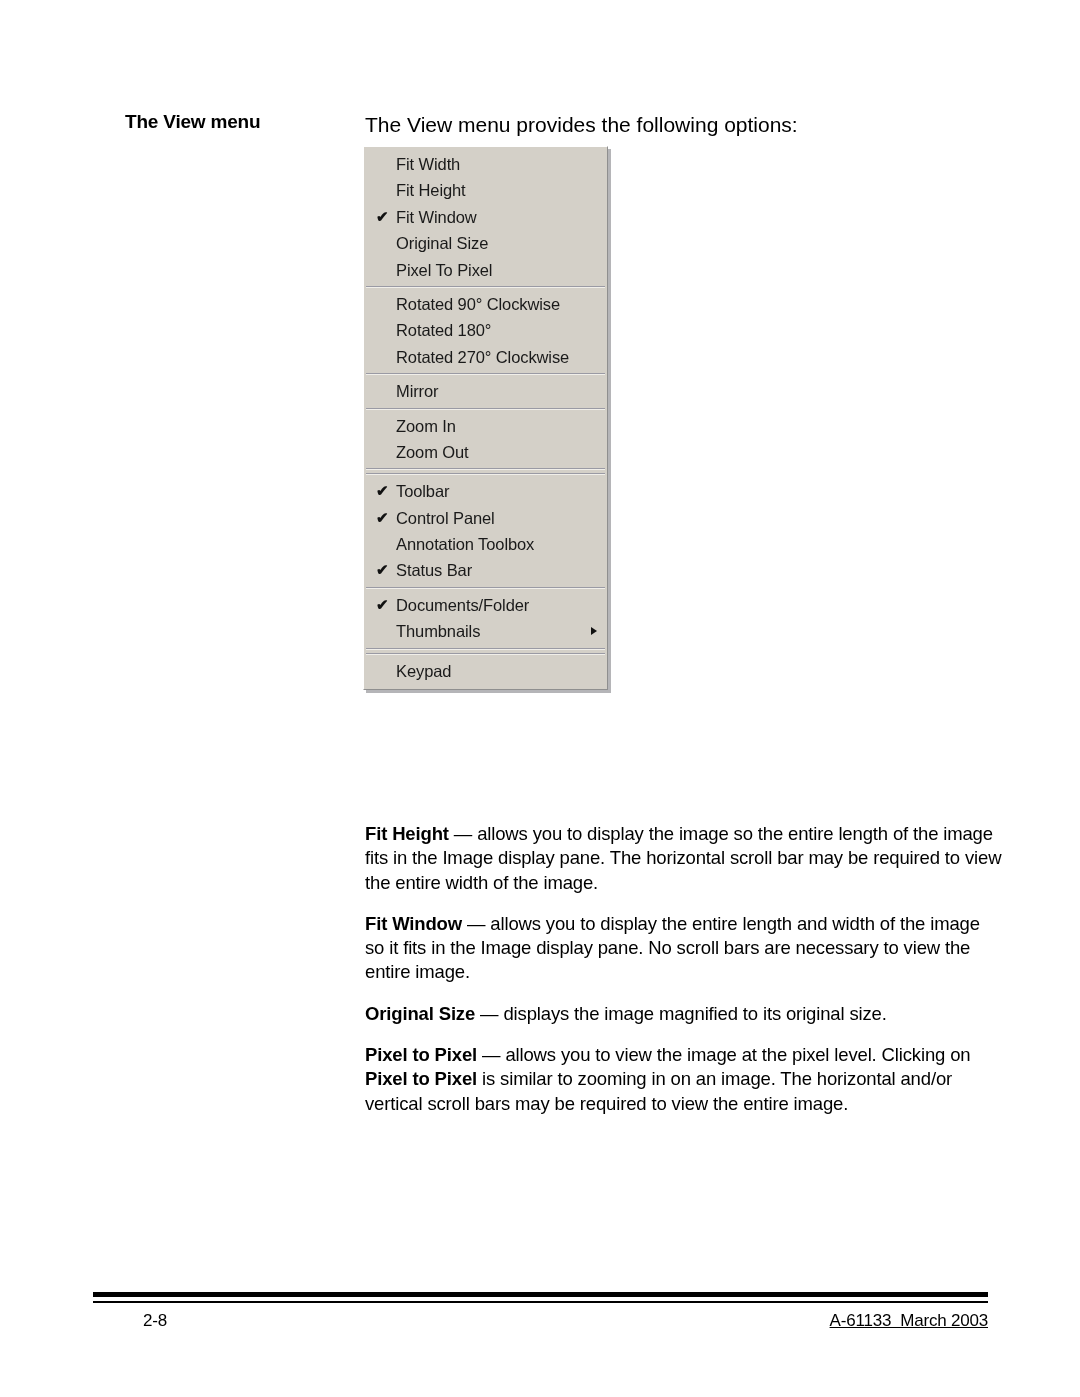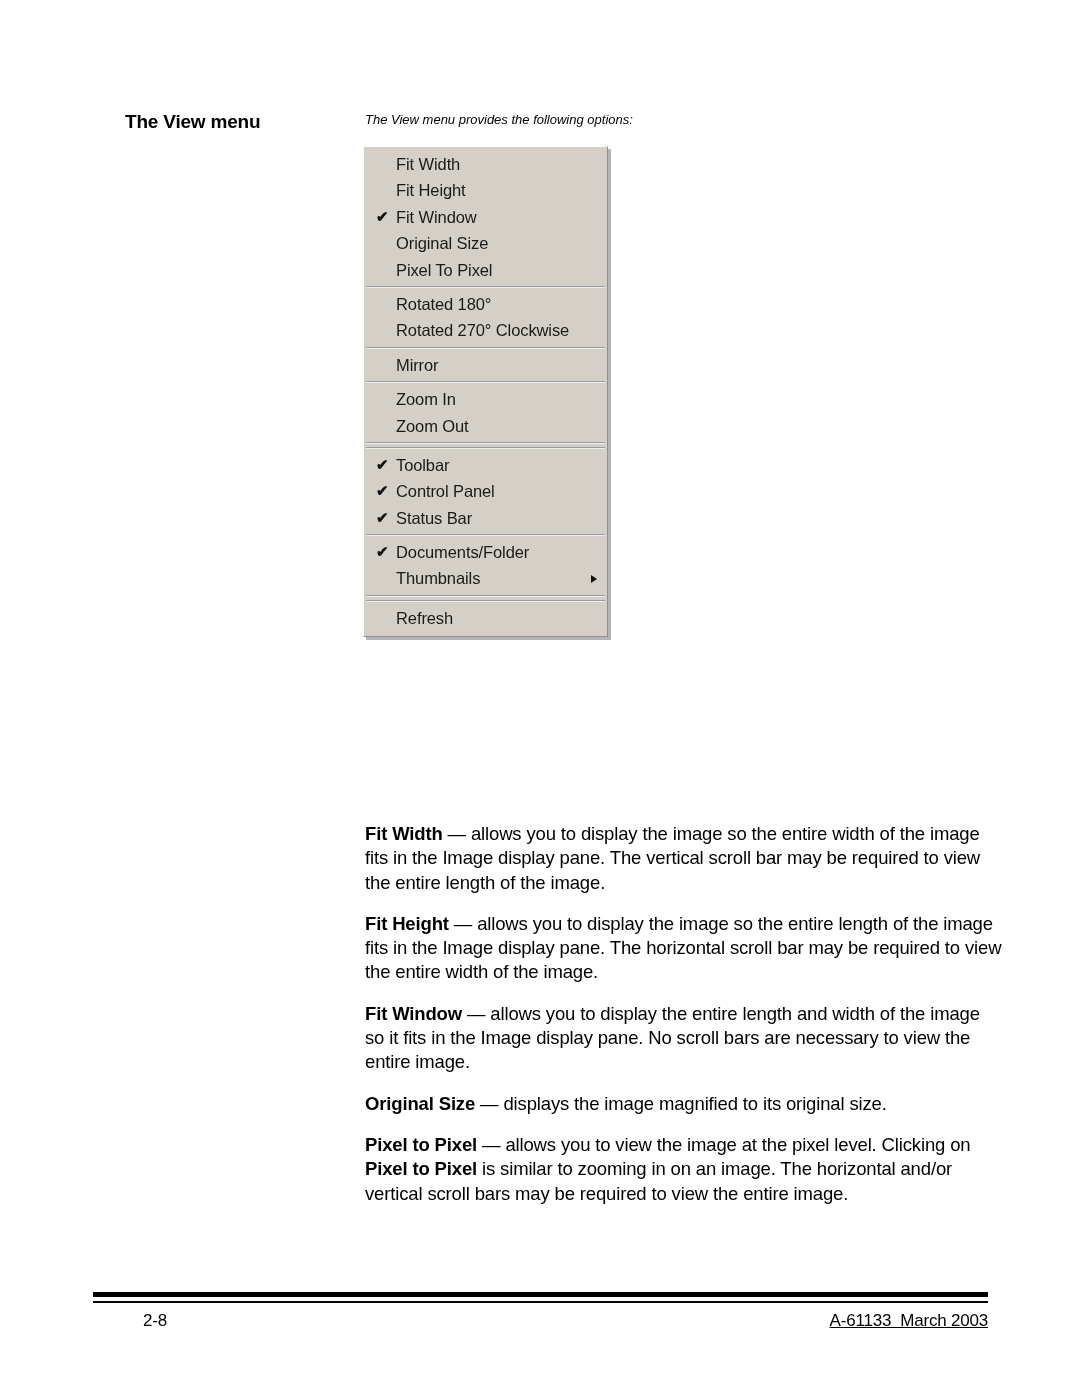--- a/index.html
+++ b/index.html
@@ -32,23 +32,22 @@
     letter-spacing: -0.2px;
     line-height: 1.1;
     margin-left: 28px;
   }
 
   .intro-line {
     position: absolute;
     left: 365px;
     top: 112px;
     width: 640px;
-    font-size: 13px;
+    font-size: 21px;
     line-height: 1.25;
-    font-style: italic;
   }
 
   
   .menu {
     position: absolute;
     left: 363px;
     top: 146px;
     width: 245px;
     background: #d4d0c8;
     border-top: 1px solid #ffffff;
@@ -162,42 +161,43 @@
 
   <div class="intro-line">The View menu provides the following options:</div>
 
   <div class="menu" id="view-menu">
       <div class="menu-item"><span>Fit Width</span></div>
       <div class="menu-item"><span>Fit Height</span></div>
       <div class="menu-item"><span class="check">✔</span><span>Fit Window</span></div>
       <div class="menu-item"><span>Original Size</span></div>
       <div class="menu-item"><span>Pixel To Pixel</span></div>
       <div class="menu-sep"></div>
+      <div class="menu-item"><span>Rotated 90° Clockwise</span></div>
       <div class="menu-item"><span>Rotated 180°</span></div>
       <div class="menu-item"><span>Rotated 270° Clockwise</span></div>
       <div class="menu-sep"></div>
       <div class="menu-item"><span>Mirror</span></div>
       <div class="menu-sep"></div>
       <div class="menu-item"><span>Zoom In</span></div>
       <div class="menu-item"><span>Zoom Out</span></div>
       <div class="menu-sep"></div>
       <div class="menu-sep"></div>
       <div class="menu-item"><span class="check">✔</span><span>Toolbar</span></div>
       <div class="menu-item"><span class="check">✔</span><span>Control Panel</span></div>
+      <div class="menu-item"><span>Annotation Toolbox</span></div>
       <div class="menu-item"><span class="check">✔</span><span>Status Bar</span></div>
       <div class="menu-sep"></div>
       <div class="menu-item"><span class="check">✔</span><span>Documents/Folder</span></div>
       <div class="menu-item"><span>Thumbnails</span><span class="arrow"></span></div>
       <div class="menu-sep"></div>
       <div class="menu-sep"></div>
-      <div class="menu-item"><span>Refresh</span></div>
+      <div class="menu-item"><span>Keypad</span></div>
     </div>
 
   <div class="body-col" id="descriptions">
-      <div class="para"><b>Fit Width</b><span> — </span><span>allows you to display the image so the entire width of the image fits in the Image display pane.  The vertical scroll bar may be required to view the entire length of the image.</span></div>
       <div class="para"><b>Fit Height</b><span> — </span><span>allows you to display the image so the entire length of the image fits in the Image display pane.  The horizontal scroll bar may be required to view the entire width of the image.</span></div>
       <div class="para"><b>Fit Window</b><span> — </span><span>allows you to display the entire length and width of the image so it fits in the Image display pane.  No scroll bars are necessary to view the entire image.</span></div>
       <div class="para"><b>Original Size</b><span> — </span><span>displays the image magnified to its original size.</span></div>
       <div class="para"><b>Pixel to Pixel</b><span> — </span><span>allows you to view the image at the pixel level. Clicking on </span><b>Pixel to Pixel</b><span> is similar to zooming in on an image. The horizontal and/or vertical scroll bars may be required to view the entire image.</span></div>
     </div>
 
   <div class="footer-rule-thick"></div>
   <div class="footer-rule-thin"></div>
 
   <div class="footer-left">2-8</div>

